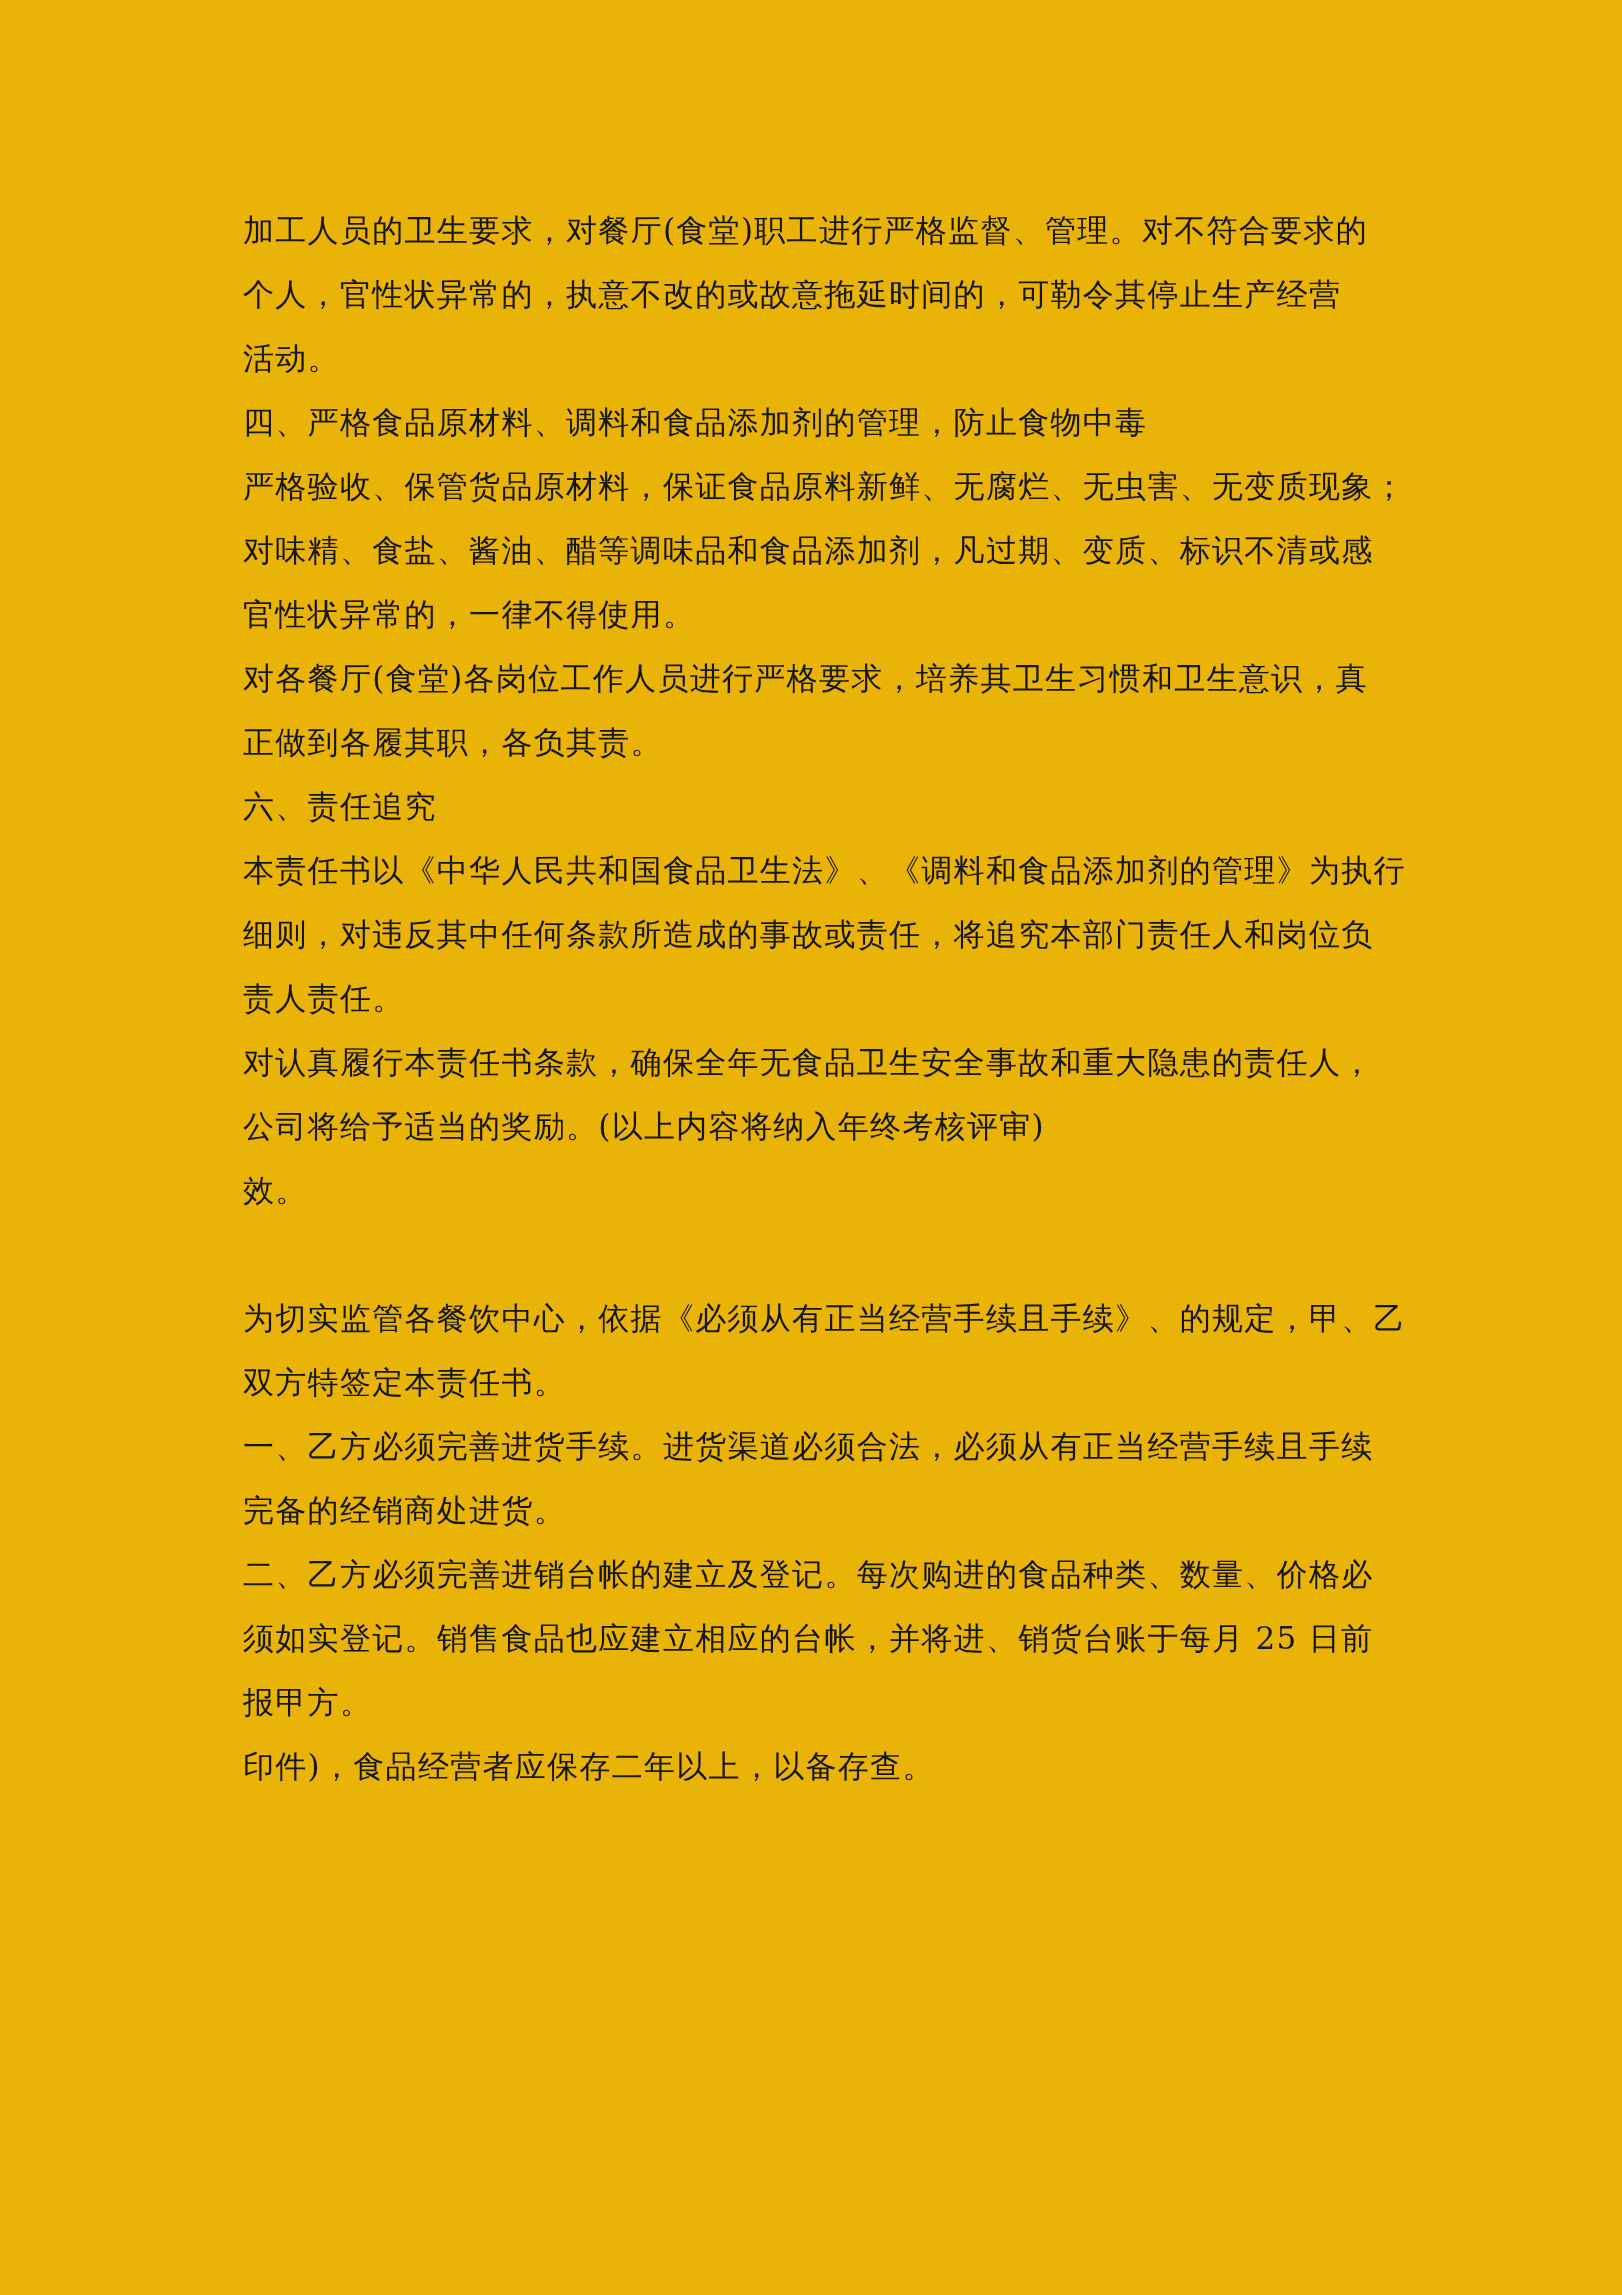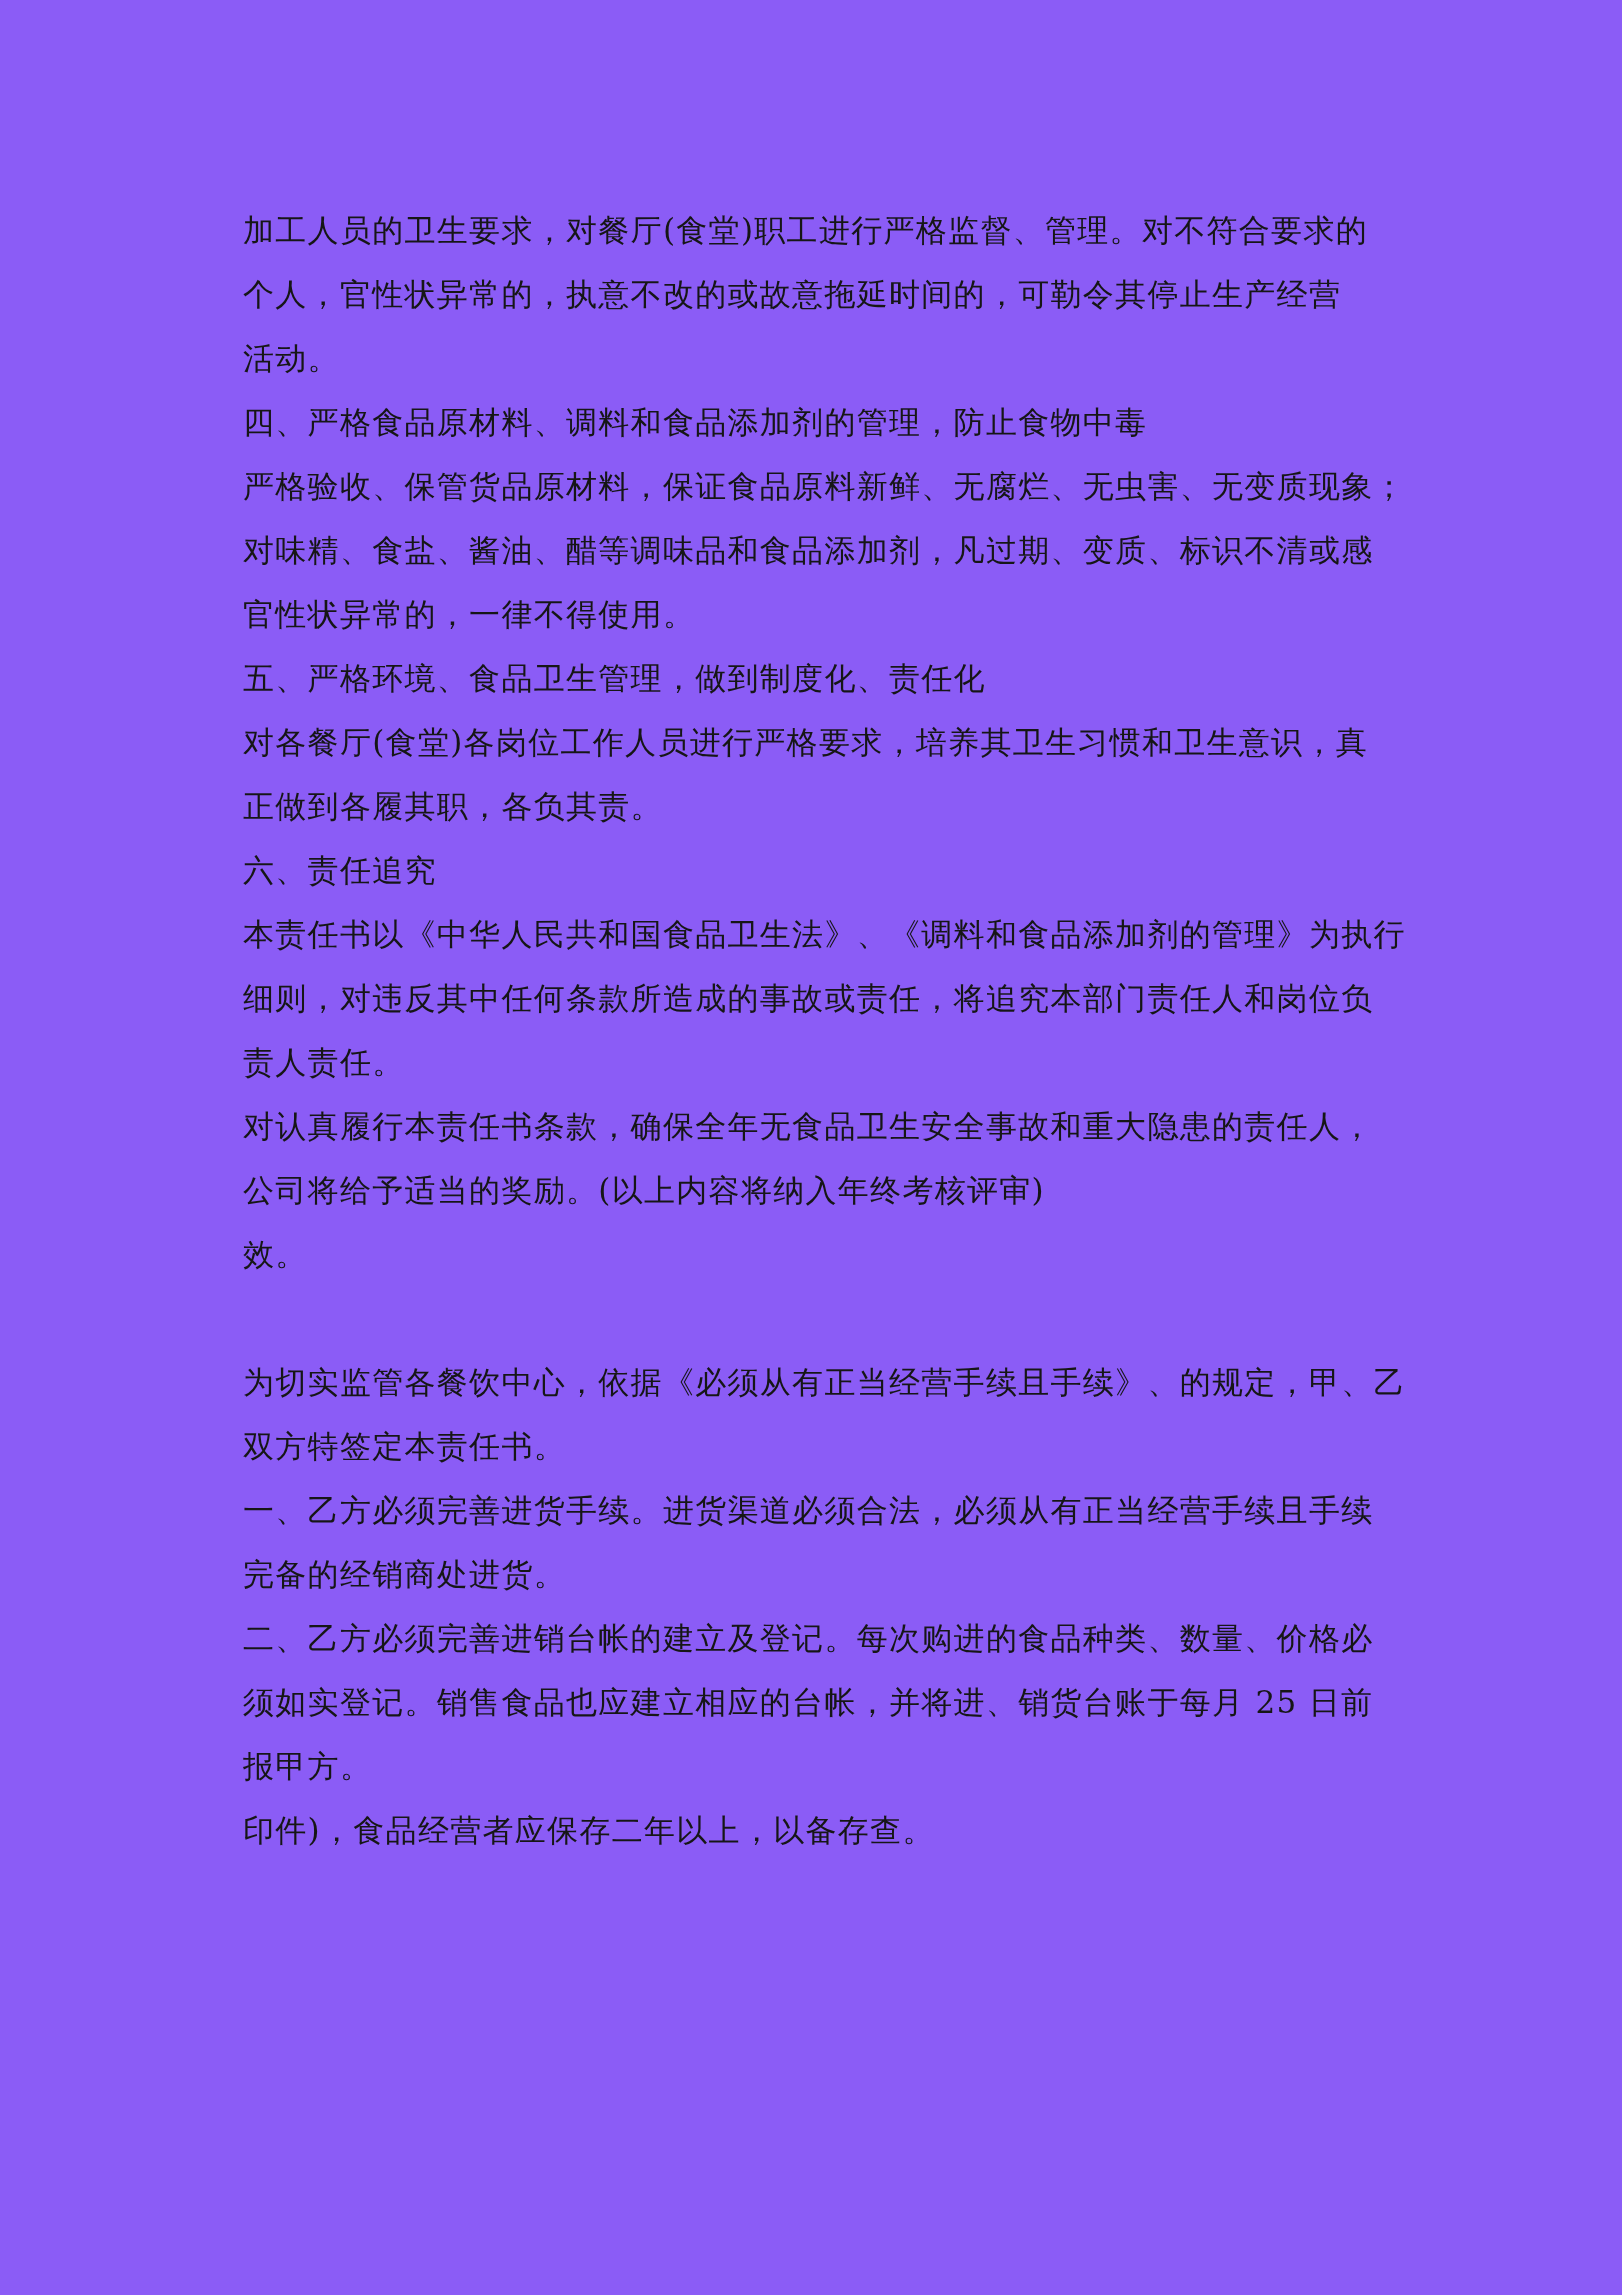--- a/index.html
+++ b/index.html
@@ -12,21 +12,21 @@
     background: #fbfbfb;
     position: relative;
     font-family: "DejaVu Serif", "Liberation Serif", serif;
   }
   .page {
     position: absolute;
     left: 0;
     top: 0;
     width: 1623px;
     height: 2295px;
-    background: #8b5cf6;
+    background: #eab308;
     overflow: hidden;
   }
   .textblock {
     position: absolute;
     left: 243px;
     top: 198px;
     width: 1152px;
   }
   .line {
     height: 64px;
@@ -46,21 +46,20 @@
 
 <div class="page">
   <div class="textblock">
       <div class="line">加工人员的卫生要求，对餐厅(食堂)职工进行严格监督、管理。对不符合要求的</div>
       <div class="line">个人，官性状异常的，执意不改的或故意拖延时间的，可勒令其停止生产经营</div>
       <div class="line">活动。</div>
       <div class="line">四、严格食品原材料、调料和食品添加剂的管理，防止食物中毒</div>
       <div class="line">严格验收、保管货品原材料，保证食品原料新鲜、无腐烂、无虫害、无变质现象；</div>
       <div class="line">对味精、食盐、酱油、醋等调味品和食品添加剂，凡过期、变质、标识不清或感</div>
       <div class="line">官性状异常的，一律不得使用。</div>
-      <div class="line">五、严格环境、食品卫生管理，做到制度化、责任化</div>
       <div class="line">对各餐厅(食堂)各岗位工作人员进行严格要求，培养其卫生习惯和卫生意识，真</div>
       <div class="line">正做到各履其职，各负其责。</div>
       <div class="line">六、责任追究</div>
       <div class="line">本责任书以《中华人民共和国食品卫生法》、《调料和食品添加剂的管理》为执行</div>
       <div class="line">细则，对违反其中任何条款所造成的事故或责任，将追究本部门责任人和岗位负</div>
       <div class="line">责人责任。</div>
       <div class="line">对认真履行本责任书条款，确保全年无食品卫生安全事故和重大隐患的责任人，</div>
       <div class="line">公司将给予适当的奖励。(以上内容将纳入年终考核评审)</div>
       <div class="line">效。</div>
       <div class="line blank"></div>

